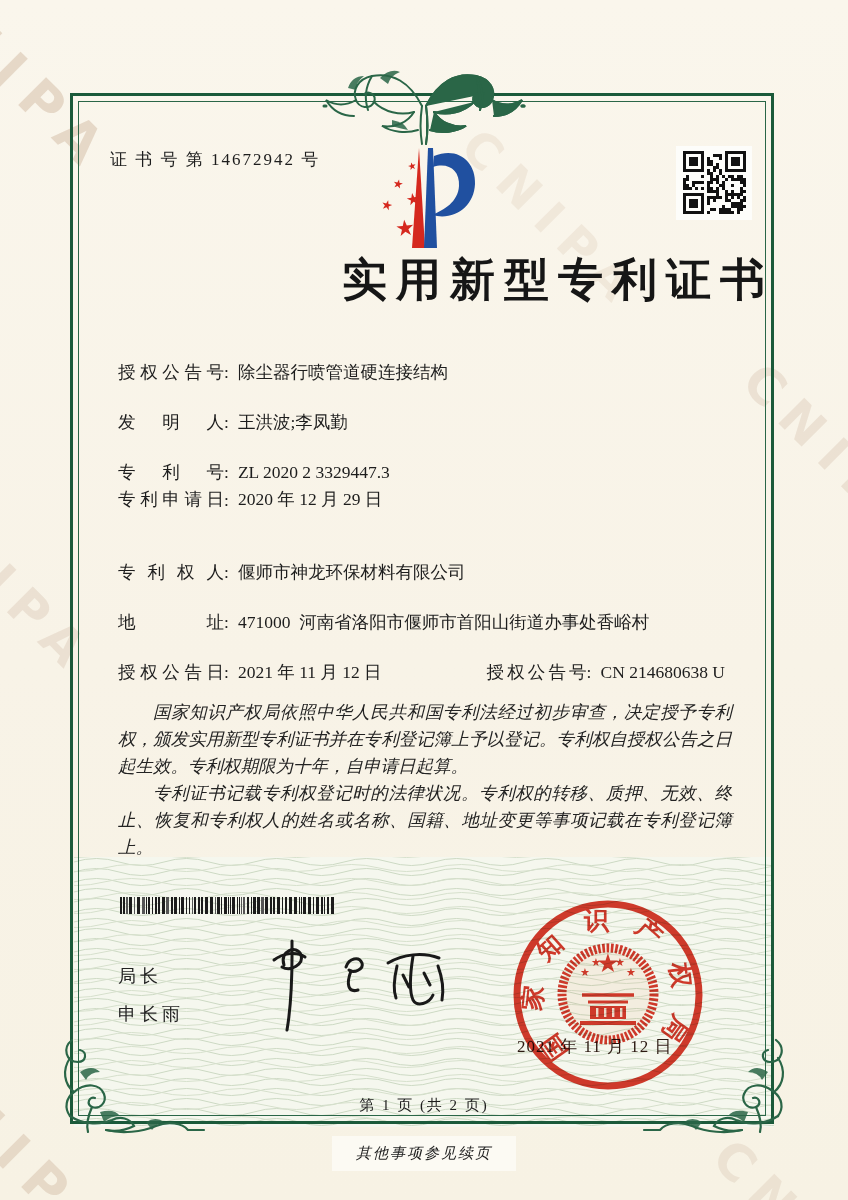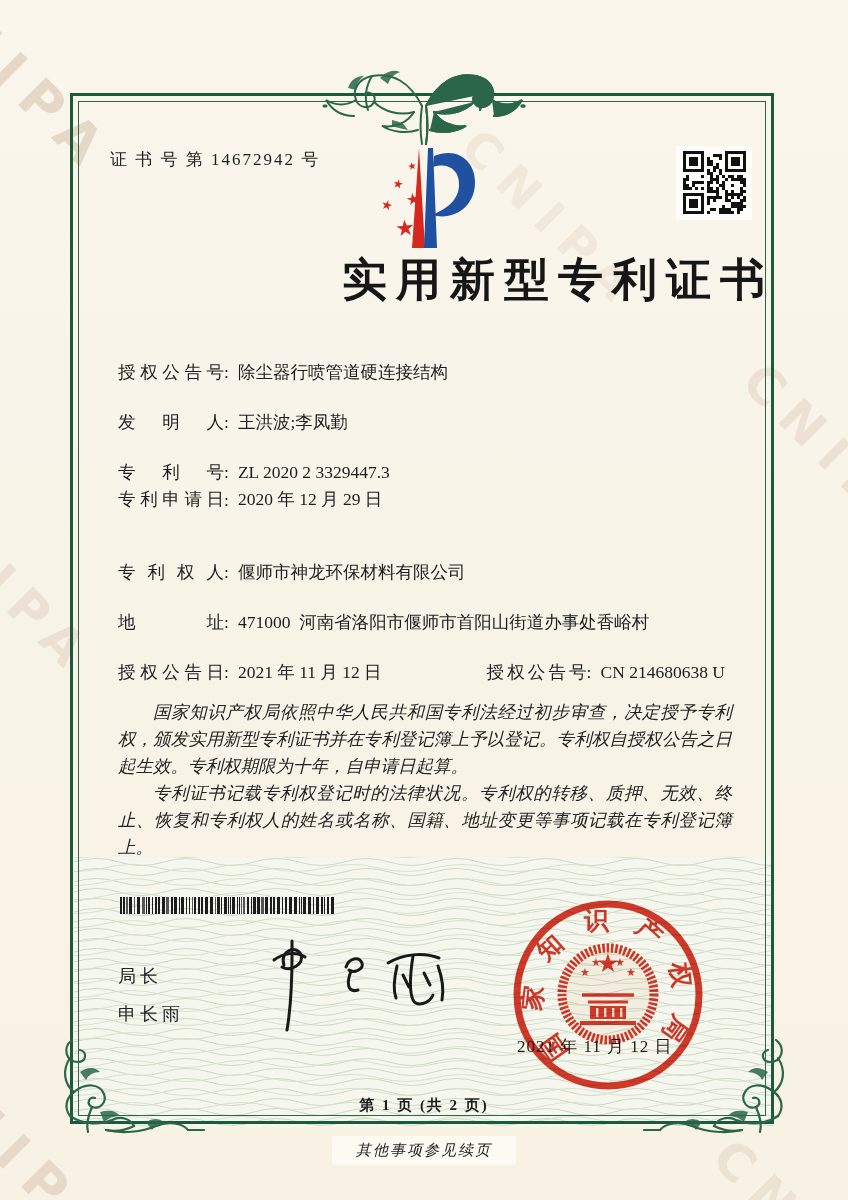--- a/index.html
+++ b/index.html
@@ -38,21 +38,21 @@
   .barcode{left:120px;top:897px;}
   .director{font-family:"Liberation Sans","DejaVu Sans",sans-serif;font-size:18px;
             letter-spacing:4px;color:#222;}
   .director-title{left:118px;top:964px;}
   .director-name{left:118px;top:1002px;}
   .signature{left:250px;top:933px;}
   .seal{position:absolute;left:508px;top:895px;z-index:6;mix-blend-mode:multiply;}
   .seal-date{left:517px;top:1035px;width:210px;font-size:17px;letter-spacing:1px;
              color:#2c1a12;z-index:5;}
   .page-info{left:74px;top:1096px;width:700px;text-align:center;font-size:15px;letter-spacing:2px;}
-  .continuation{left:332px;top:1136px;width:184px;height:29px;background:#fcfaf3;
+  .continuation{left:332px;top:1136px;width:184px;height:35px;background:#fcfaf3;
                 display:flex;align-items:center;justify-content:center;font-size:15px;
                 font-style:italic;letter-spacing:2px;z-index:2;}
 </style>
 </head>
 <body>
 
 <div class="page">
 
   <div class="wm" style="left:-58px;top:-42px;font-size:54px;letter-spacing:16px;color:rgba(214,192,170,0.55);">CNIPA</div>
   <div class="wm" style="left:490px;top:118px;font-size:48px;letter-spacing:14px;color:rgba(226,209,192,0.38);">CNIPA</div>
@@ -529,18 +529,18 @@
         <g fill="rgba(253,242,234,0.9)">
           <rect x="88" y="113" width="2.4" height="9"></rect>
           <rect x="96" y="113" width="2.4" height="9"></rect>
           <rect x="104" y="113" width="2.4" height="9"></rect>
           <rect x="112" y="113" width="2.4" height="9"></rect>
         </g>
       </g>
     </g>
   </svg>
 
-  <div class="content page-info" style="position:absolute;font-weight:bold;">第 1 页 (共 2 页)</div>
+  <div class="content page-info" style="position:absolute;">第 1 页 (共 2 页)</div>
   <div class="continuation" style="position:absolute;">
     <span>其他事项参见续页</span>
   </div>
 
 </div>
 
 </body></html>

